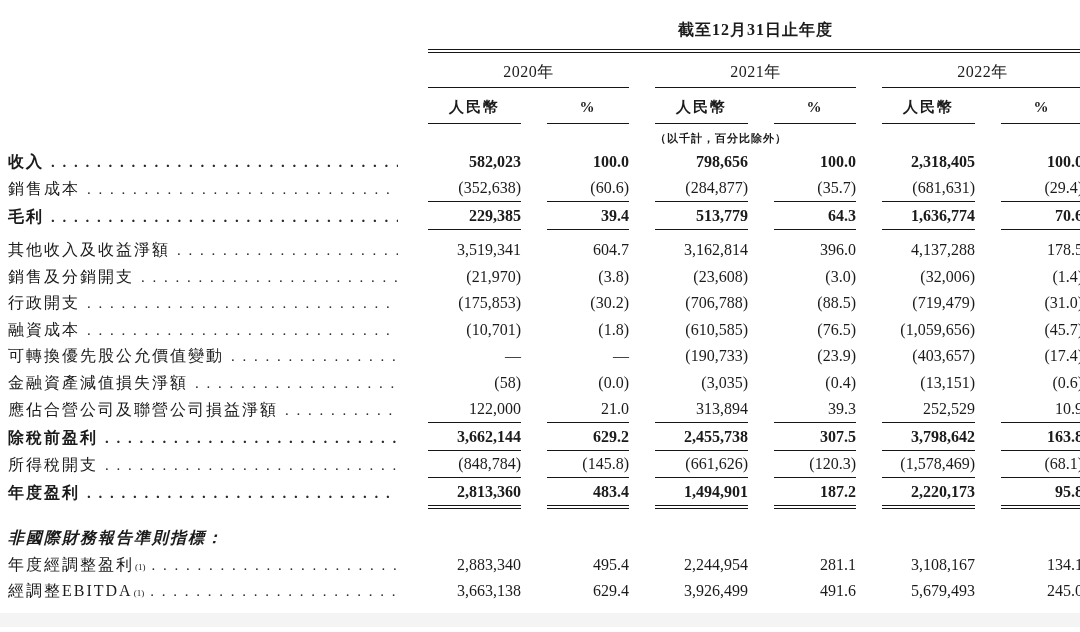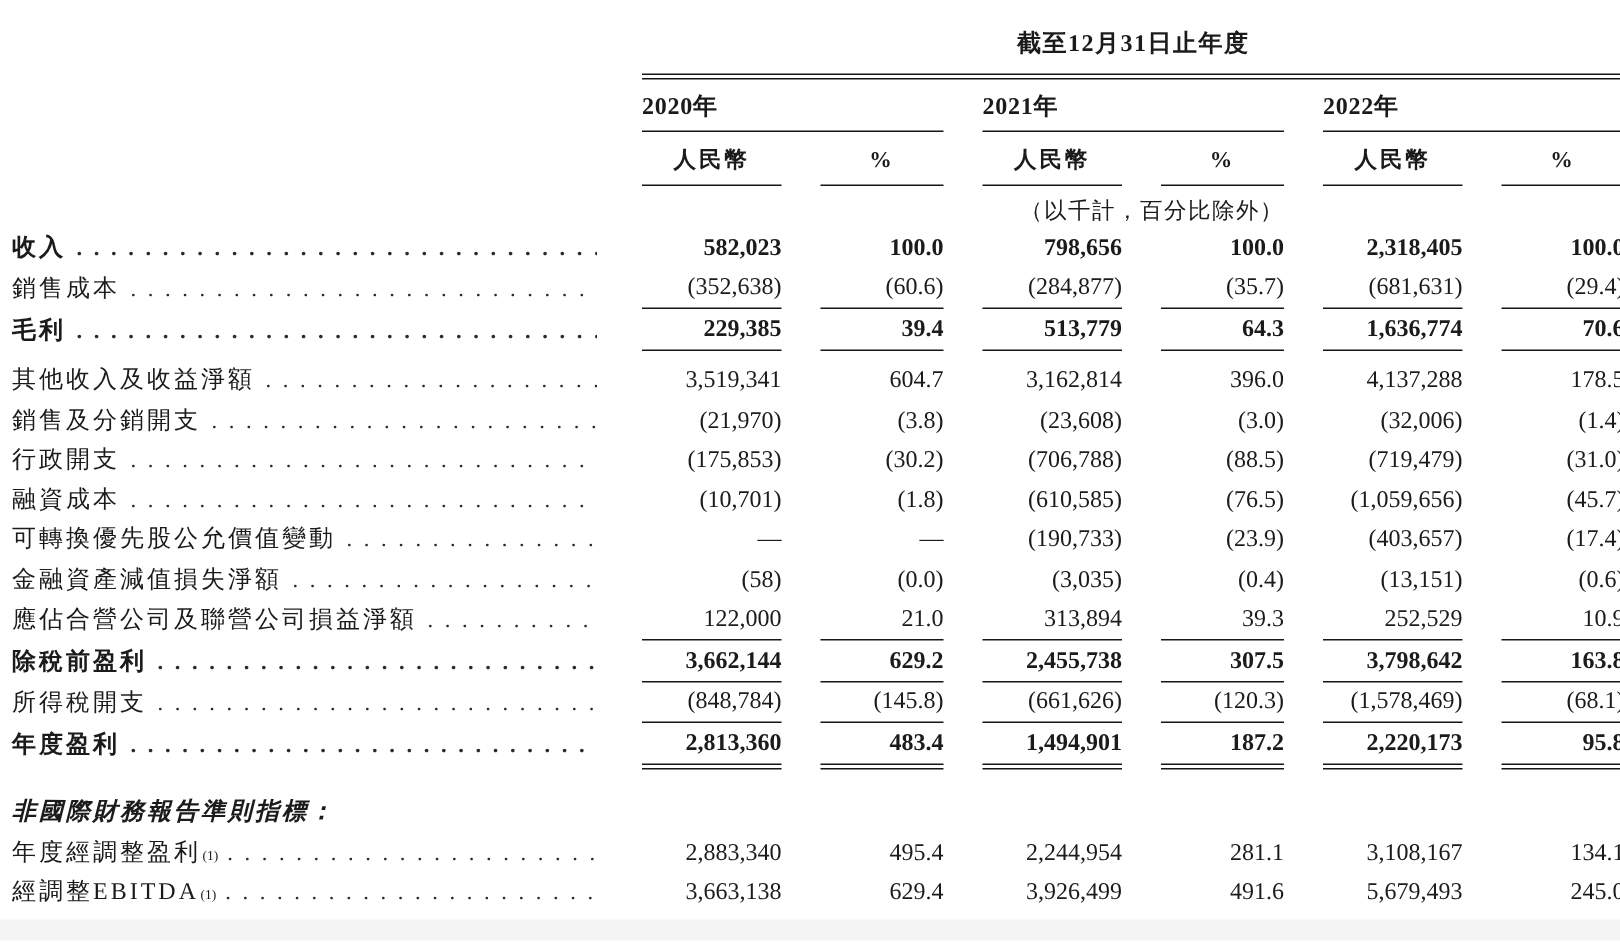--- a/index.html
+++ b/index.html
@@ -22,25 +22,25 @@
   col.c-pct{width:108px;}
   td{vertical-align:bottom;padding:0;}
 
   
   .cellbox{margin-left:26px;text-align:right;padding:3.5px 0 3px 0;line-height:20px;font-size:16px;}
 
   
   .title-box{text-align:center;font-weight:bold;font-size:16px;padding:4px 0 9px 0;
     border-bottom:1.6px solid var(--rule);position:relative;letter-spacing:1px;}
   .title-box::after{content:"";position:absolute;left:0;right:0;bottom:-4px;border-bottom:1.6px solid var(--rule);}
-  .year-box{text-align:left;font-weight:bold;font-size:16px;padding:12px 0 5px 0;
+  .year-box{text-align:center;font-weight:normal;font-size:16px;padding:12px 0 5px 0;
     border-bottom:1.5px solid var(--rule);letter-spacing:.5px;}
   .col-box{text-align:center;font-weight:bold;font-size:15px;padding:9px 0 6px 0;
     border-bottom:1.5px solid var(--rule);letter-spacing:2px;}
-  .note-box{margin-left:26px;text-align:right;font-weight:normal;font-size:15px;padding:7px 0 2px 0;letter-spacing:1px;}
+  .note-box{margin-left:26px;text-align:left;font-weight:bold;font-size:11px;padding:7px 0 2px 0;letter-spacing:1px;}
 
   
   tr.style-bold td{font-weight:bold;}
   tr.style-section .lt{font-weight:bold;font-style:italic;}
   tr.rule-single td.val .cellbox{border-bottom:1.5px solid var(--rule);}
   tr.rule-double td.val .cellbox{border-bottom:1.5px solid var(--rule);position:relative;}
   tr.rule-double td.val .cellbox::after{content:"";position:absolute;left:0;right:0;bottom:-4.5px;
     border-bottom:1.5px solid var(--rule);}
   tr.gap-sm td{padding-bottom:7px;}
   tr.gap-lg td{padding-bottom:19px;}

